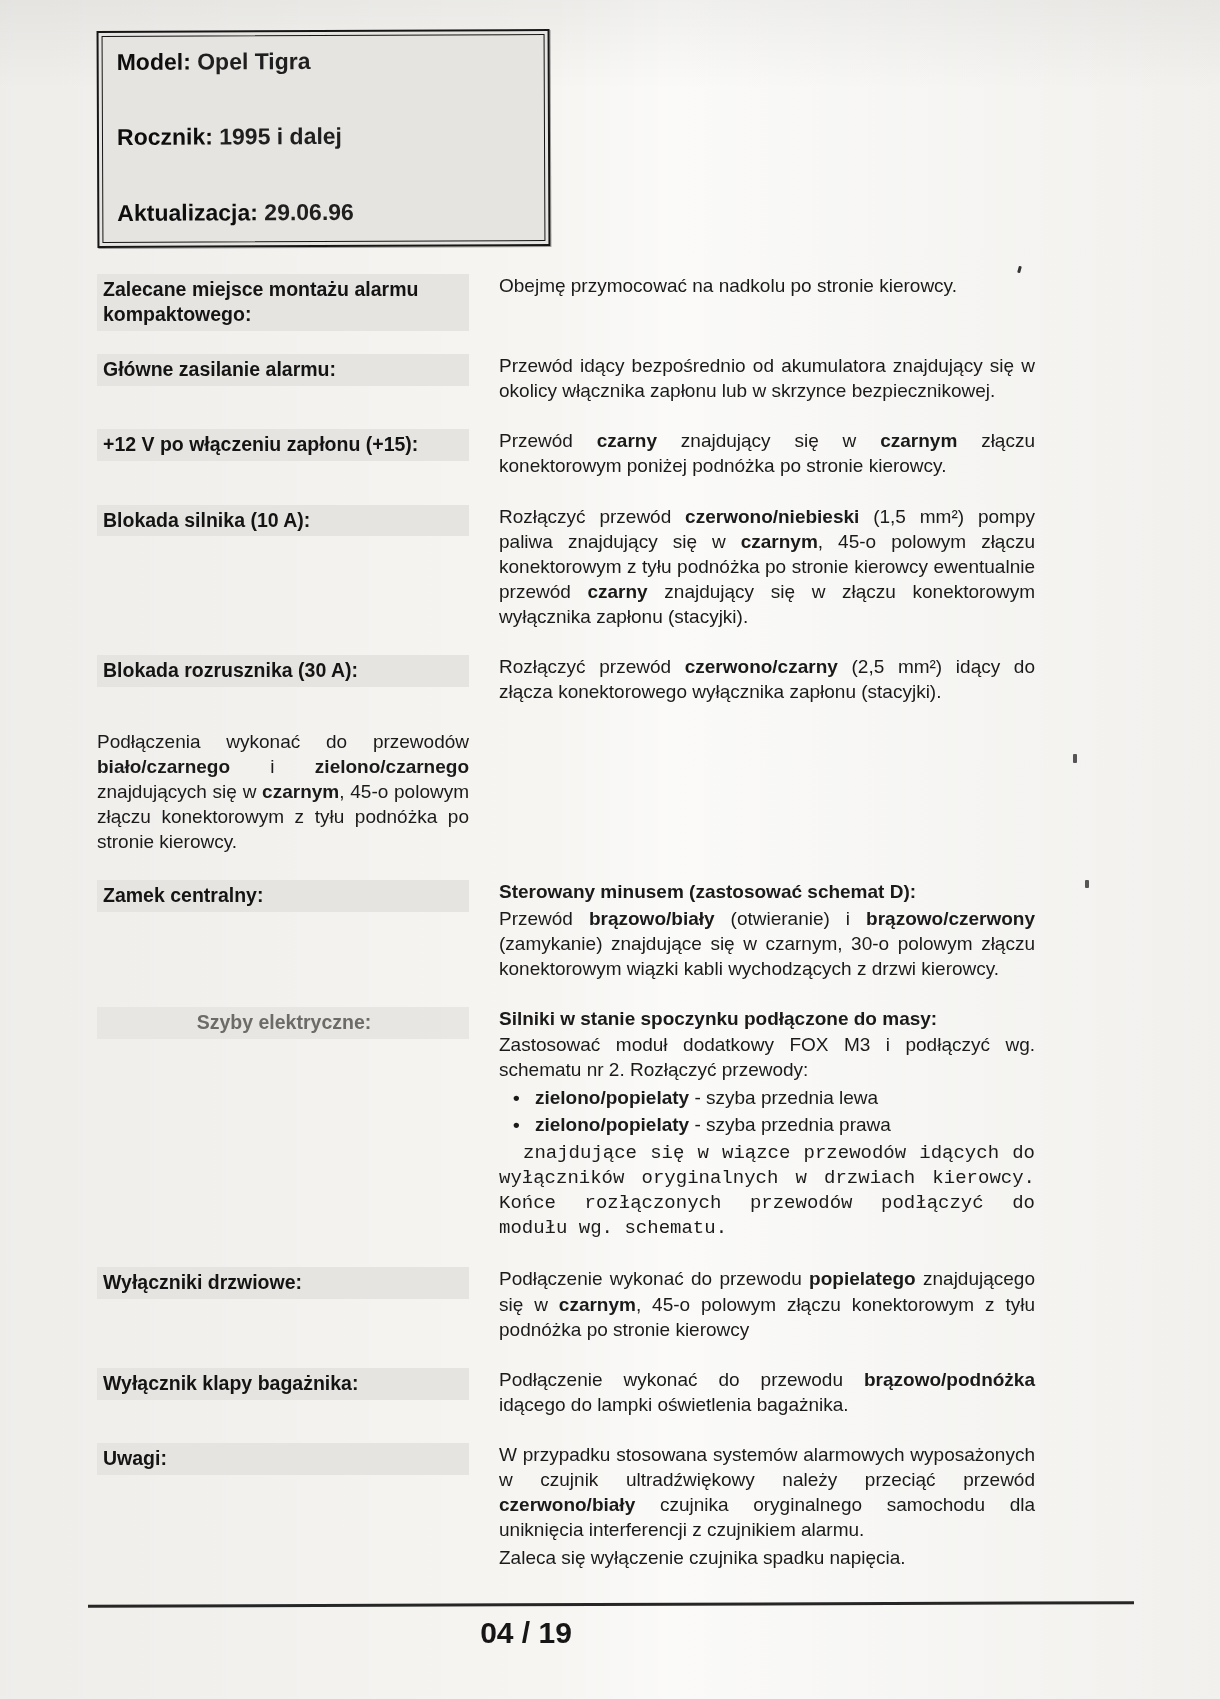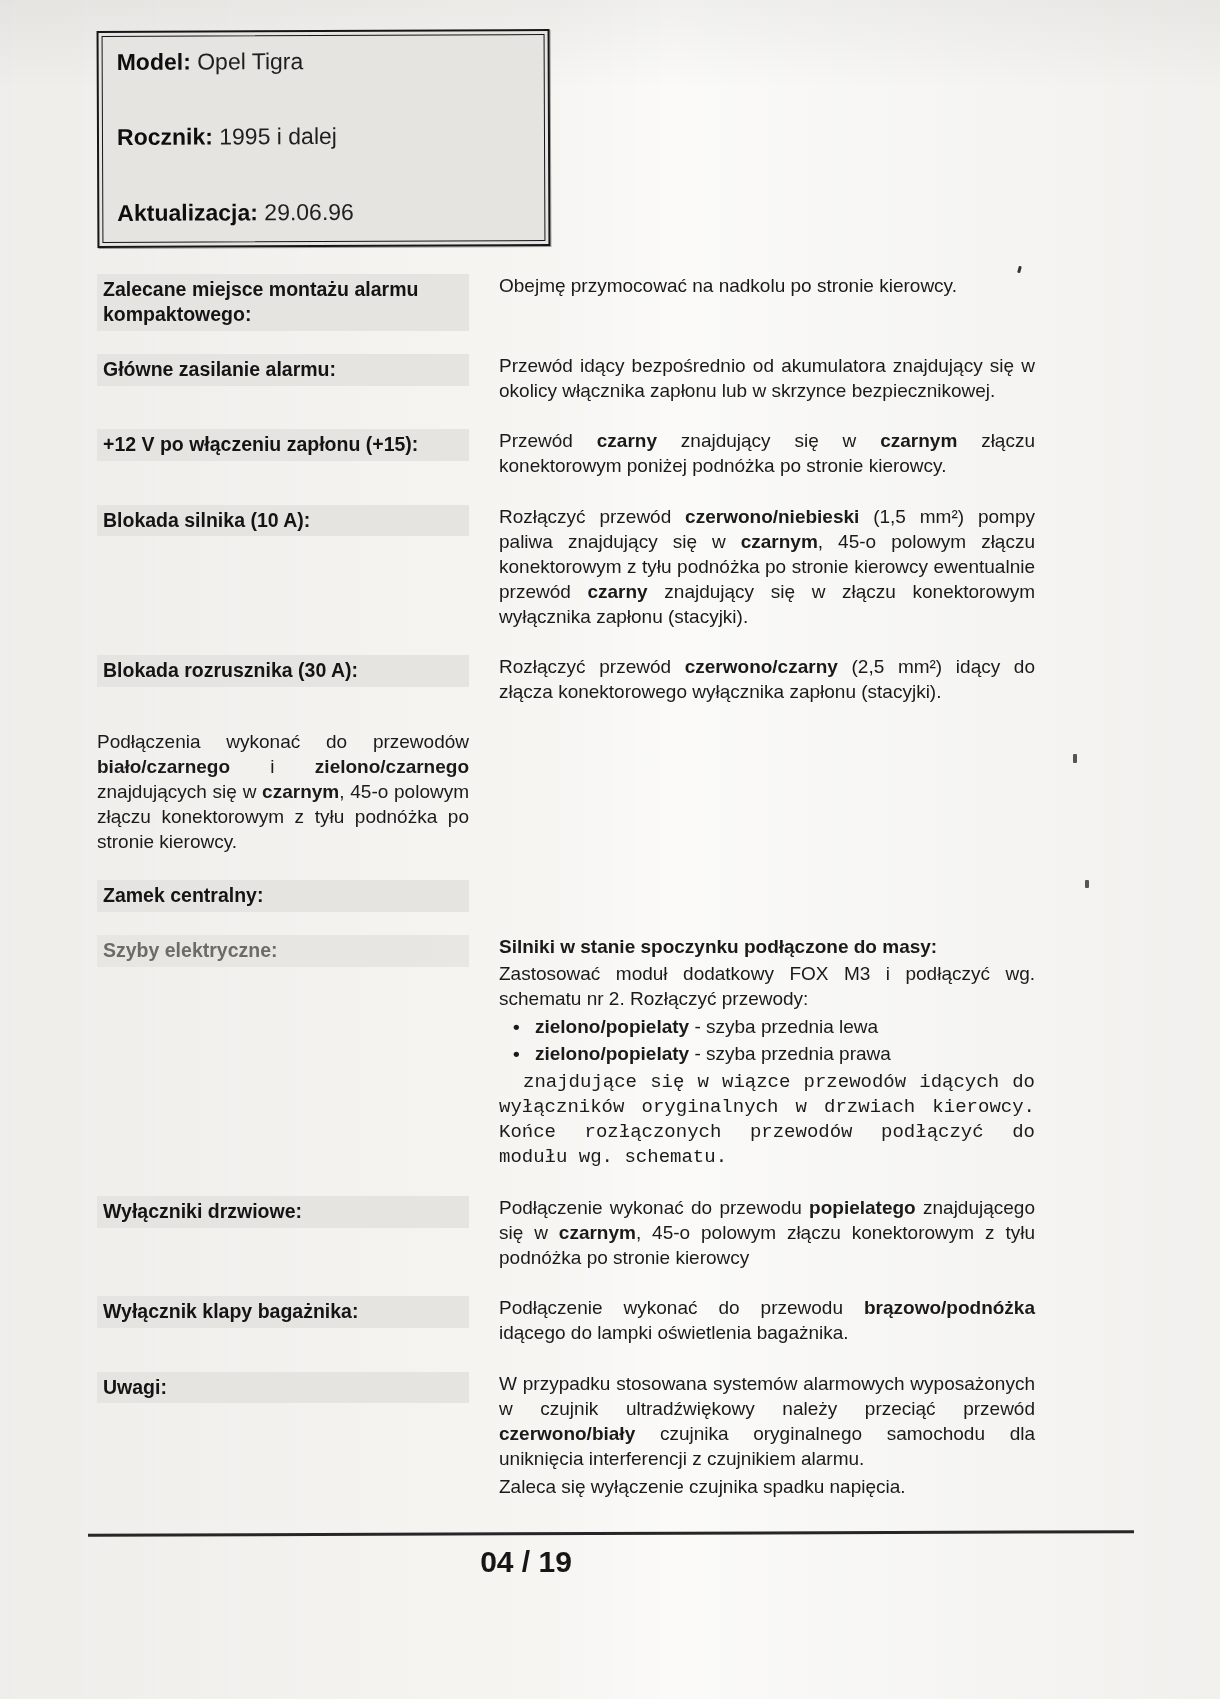--- a/index.html
+++ b/index.html
@@ -35,21 +35,21 @@
     box-shadow:1px 1px 0 rgba(0,0,0,0.35);
     transform:rotate(-0.25deg);
   }
   .header-box-inner{
     border:1.5px solid #161616;
     padding:12px 14px 14px 14px;
   }
   .hline{font-size:23px;line-height:1.15;margin:0 0 49px 0;}
   .hline:last-child{margin-bottom:2px;}
   .hline b{font-weight:bold;color:#0e0e0e;}
-  .hline .val{font-weight:normal;color:#1f1f1f;}
+  .hline .val{font-weight:bold;color:#1f1f1f;}
   
   main{margin:26px 185px 0 97px;}
   .row{
     display:grid;
     grid-template-columns:372px 1fr;
     column-gap:30px;
     margin-bottom:22px;
   }
   .label-col{padding-top:1px;}
   .label{
@@ -58,20 +58,21 @@
     font-size:19.5px;
     line-height:1.28;
     color:#141414;
     padding:3px 4px 4px 6px;
     box-decoration-break:clone;
   }
   .label.faded{
     color:#4a4a46;
     opacity:.8;
     filter:blur(.4px);
+    text-align:center;
   }
   .text-col{
     font-size:19px;
     line-height:1.32;
     text-align:justify;
     color:#1a1a1a;
   }
   .text-col p{margin:0 0 3px 0;}
   .text-col p.head{font-weight:bold;margin-bottom:1px;}
   .text-col p.cont{text-indent:24px;margin-top:4px;font-family:Liberation Mono, monospace;}
@@ -152,20 +153,24 @@
       </section>
       <section class="row">
         <div class="text-col">
           <p>Podłączenia wykonać do przewodów <b>biało/czarnego</b> i <b>zielono/czarnego</b> znajdujących się w <b>czarnym</b>, 45-o polowym złączu konektorowym z tyłu podnóżka po stronie kierowcy.</p>
         </div>
       </section>
       <section class="row">
         <div class="label-col">
           <span class="label halftone">Zamek centralny:</span>
         </div>
+        <div class="text-col">
+          <p class="head">Sterowany minusem (zastosować schemat D):</p>
+          <p>Przewód <b>brązowo/biały</b> (otwieranie) i <b>brązowo/czerwony</b> (zamykanie) znajdujące się w czarnym, 30-o polowym złączu konektorowym wiązki kabli wychodzących z drzwi kierowcy.</p>
+        </div>
       </section>
       <section class="row">
         <div class="label-col">
           <span class="label halftone faded">Szyby elektryczne:</span>
         </div>
         <div class="text-col">
           <p class="head">Silniki w stanie spoczynku podłączone do masy:</p>
           <p>Zastosować moduł dodatkowy FOX M3 i podłączyć wg. schematu nr 2. Rozłączyć przewody:</p>
           <ul class="bullets">
             <li><b>zielono/popielaty</b> - szyba przednia lewa</li>

